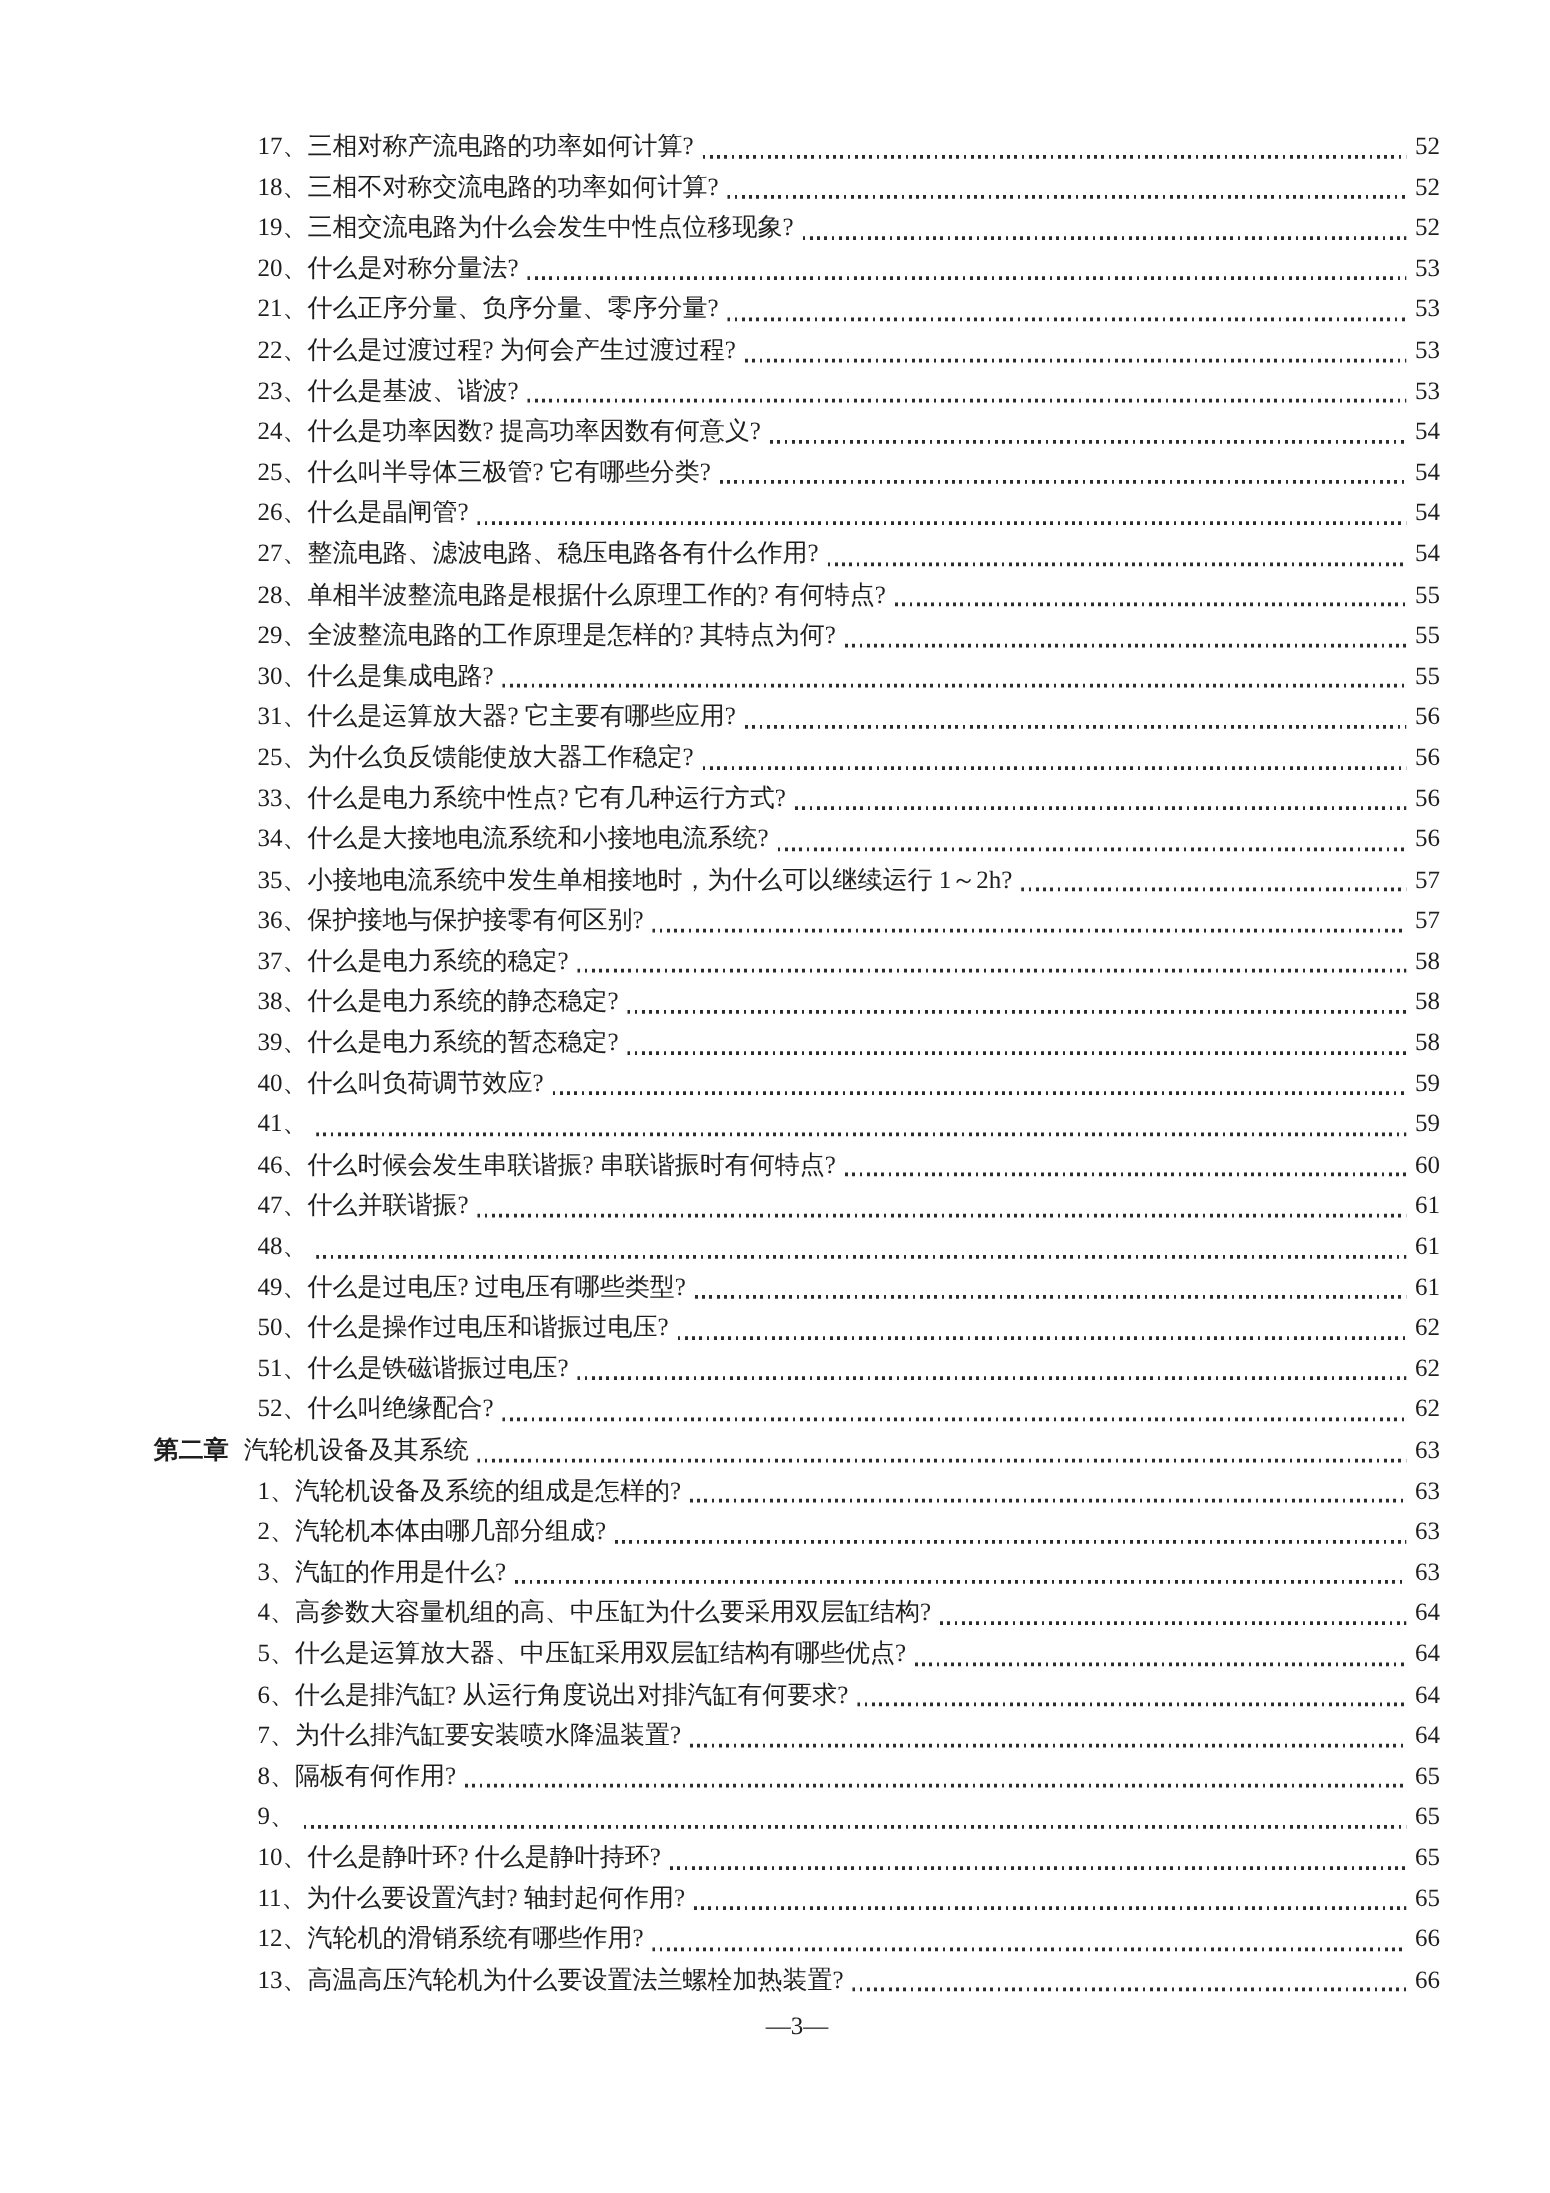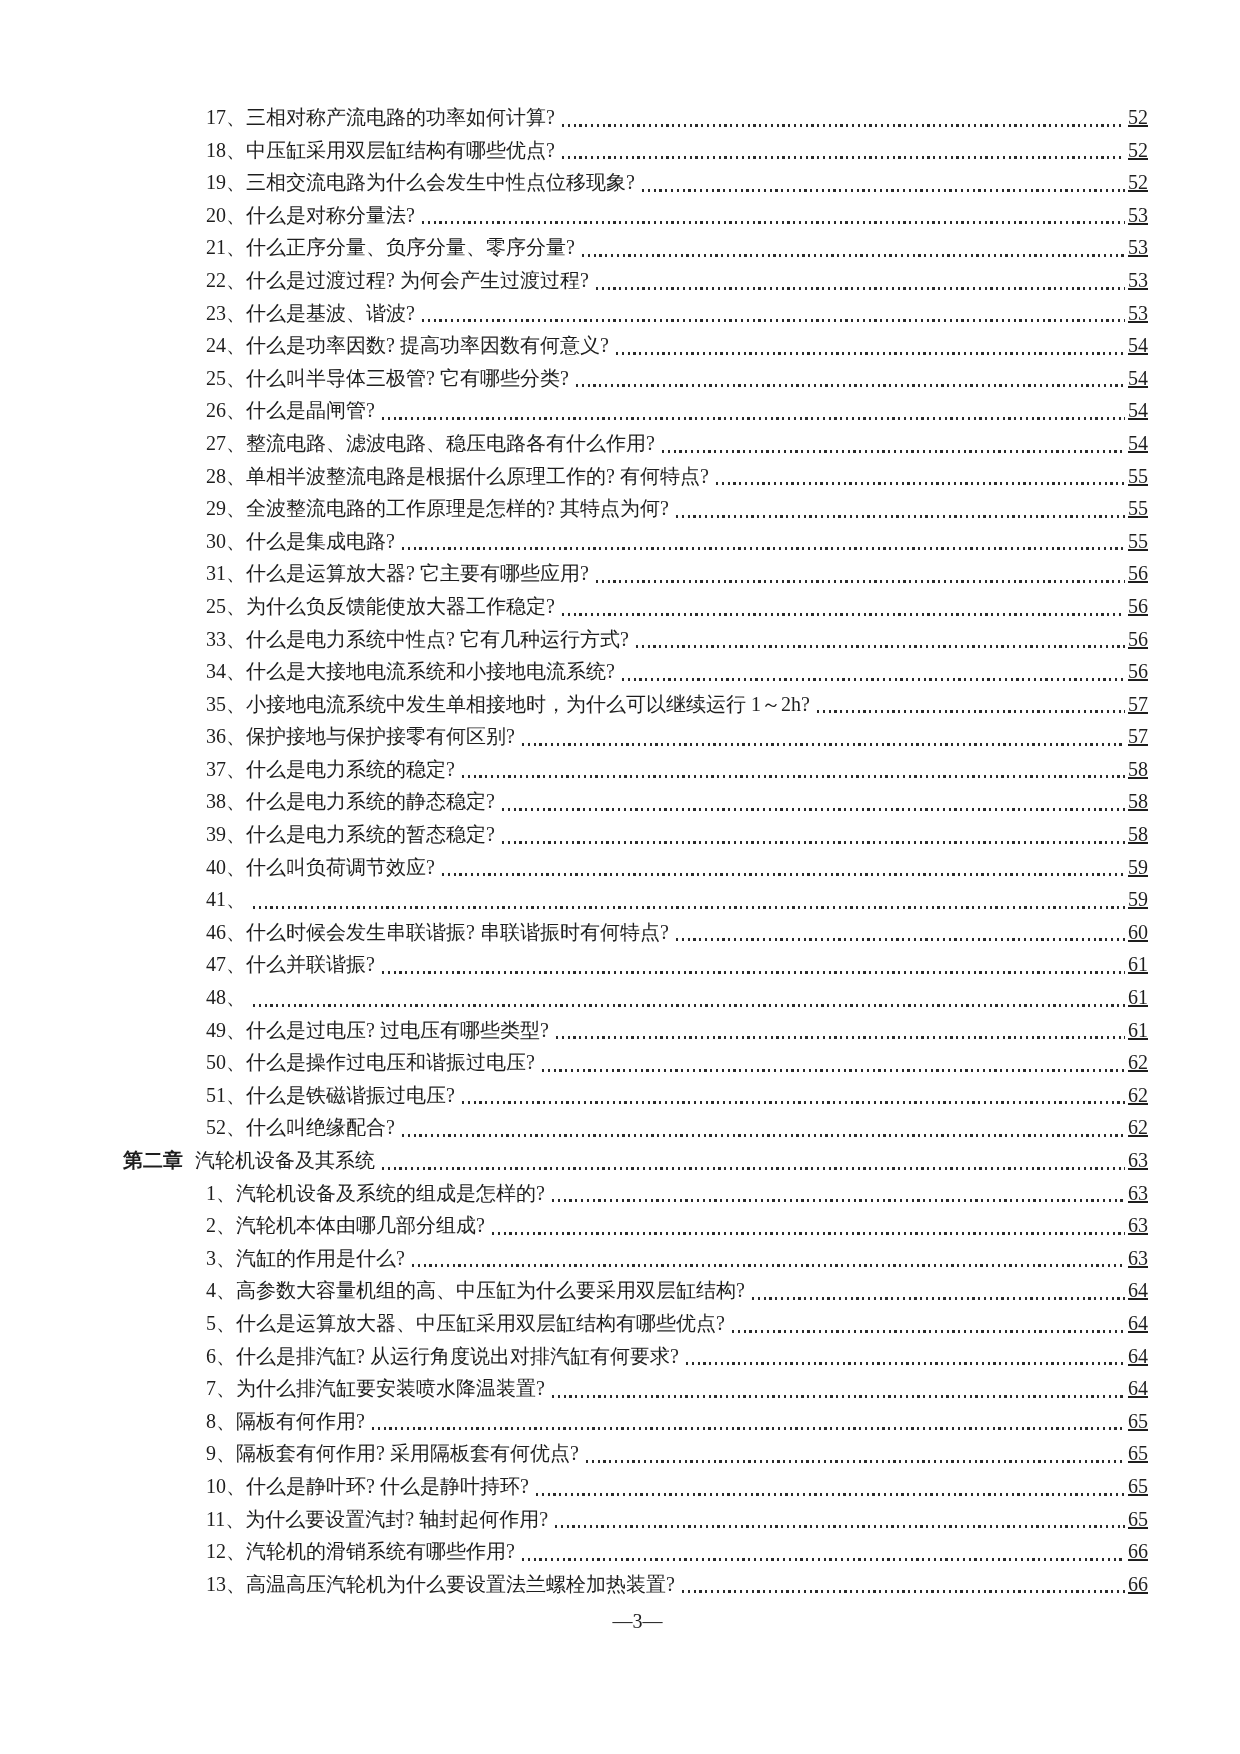--- a/index.html
+++ b/index.html
@@ -51,23 +51,22 @@
     height: 3px;
     align-self: flex-end;
     margin: 0 3px 7px 7px;
     background-image: repeating-linear-gradient(
       to right,
       #2b2b2b 0px, #2b2b2b 2.2px,
       transparent 2.2px, transparent 5.8px
     );
   }
   .toc-page {
-    text-align: left;
+    text-align: right;
     min-width: 24px;
-    text-decoration: underline;
   }
   .footer {
     margin: 6px 88px 0 123px;
     text-align: center;
     font-size: 20px;
     line-height: 30px;
   }
 </style>
 </head>
 <body>
@@ -77,21 +76,21 @@
   <ol class="toc" id="toc-list">
     <li class="toc-row item">
       <span class="toc-label">17、</span>
       <span class="toc-title">三相对称产流电路的功率如何计算?</span>
       <span class="toc-dots"></span>
       <span class="toc-page">52</span>
     </li>
 
     <li class="toc-row item">
       <span class="toc-label">18、</span>
-      <span class="toc-title">中压缸采用双层缸结构有哪些优点?</span>
+      <span class="toc-title">三相不对称交流电路的功率如何计算?</span>
       <span class="toc-dots"></span>
       <span class="toc-page">52</span>
     </li>
 
     <li class="toc-row item">
       <span class="toc-label">19、</span>
       <span class="toc-title">三相交流电路为什么会发生中性点位移现象?</span>
       <span class="toc-dots"></span>
       <span class="toc-page">52</span>
     </li>
@@ -355,21 +354,20 @@
 
     <li class="toc-row item">
       <span class="toc-label">8、</span>
       <span class="toc-title">隔板有何作用?</span>
       <span class="toc-dots"></span>
       <span class="toc-page">65</span>
     </li>
 
     <li class="toc-row item">
       <span class="toc-label">9、</span>
-      <span class="toc-title">隔板套有何作用? 采用隔板套有何优点?</span>
       <span class="toc-dots"></span>
       <span class="toc-page">65</span>
     </li>
 
     <li class="toc-row item">
       <span class="toc-label">10、</span>
       <span class="toc-title">什么是静叶环? 什么是静叶持环?</span>
       <span class="toc-dots"></span>
       <span class="toc-page">65</span>
     </li>

